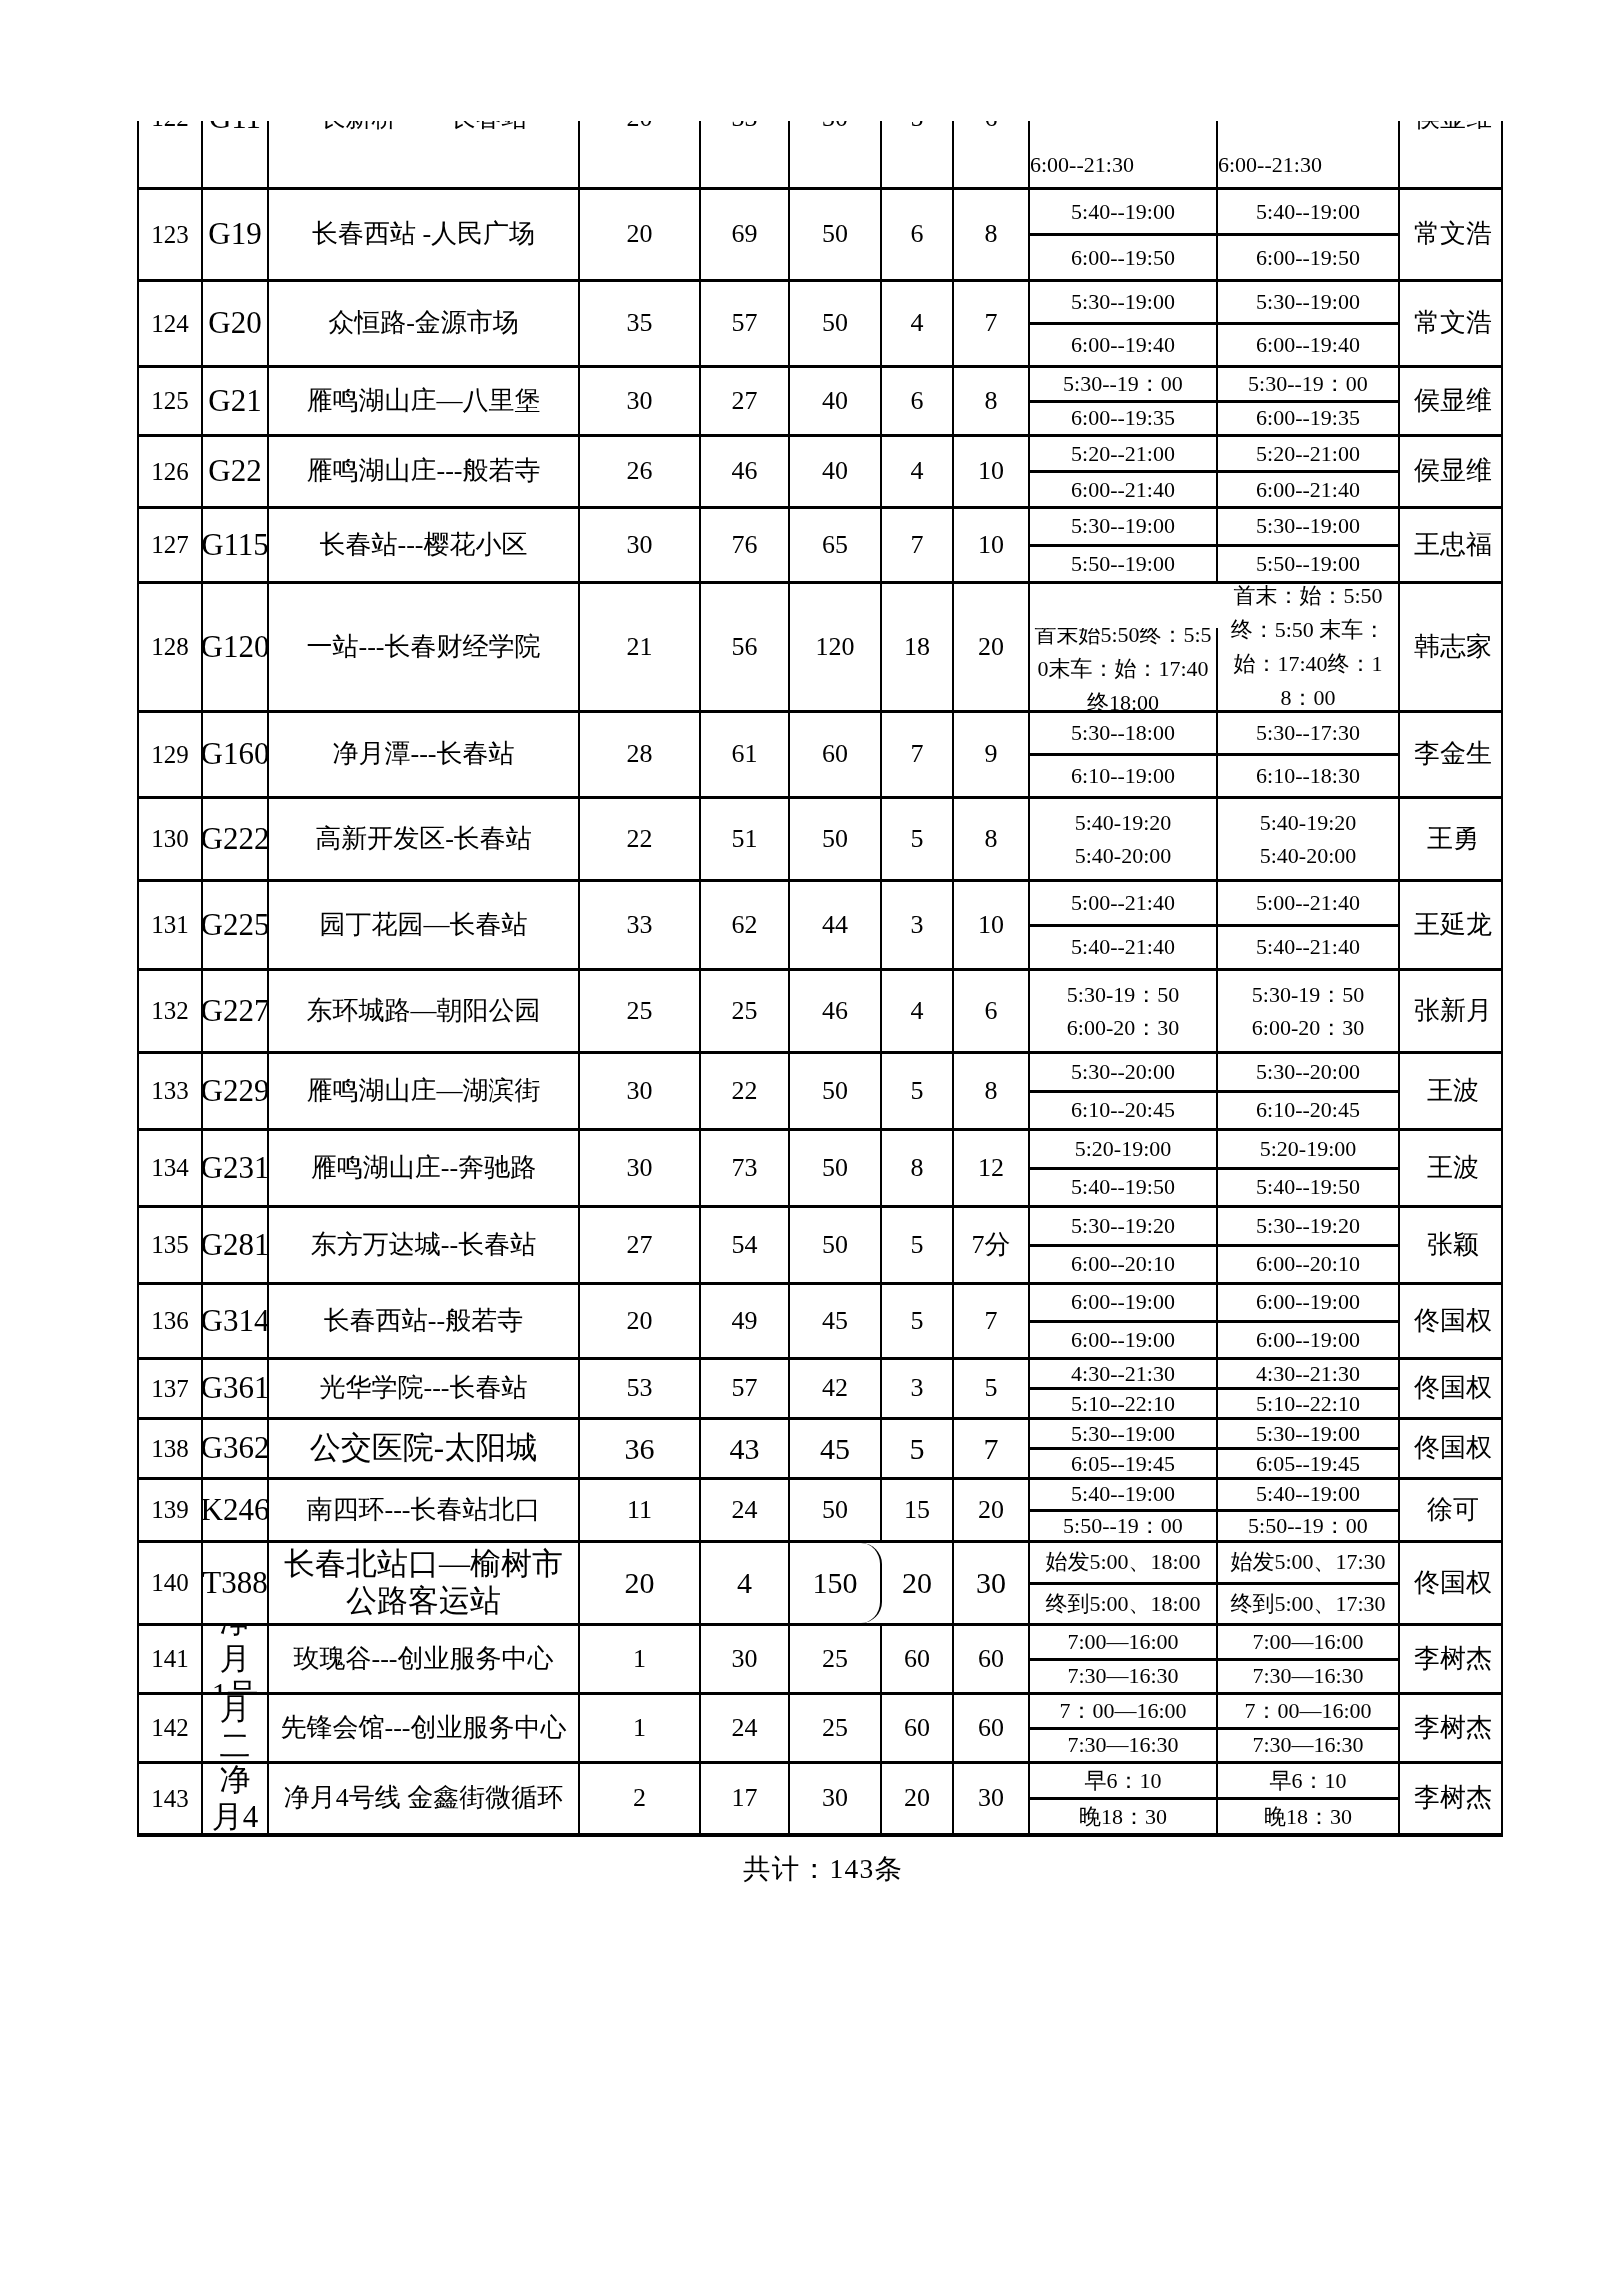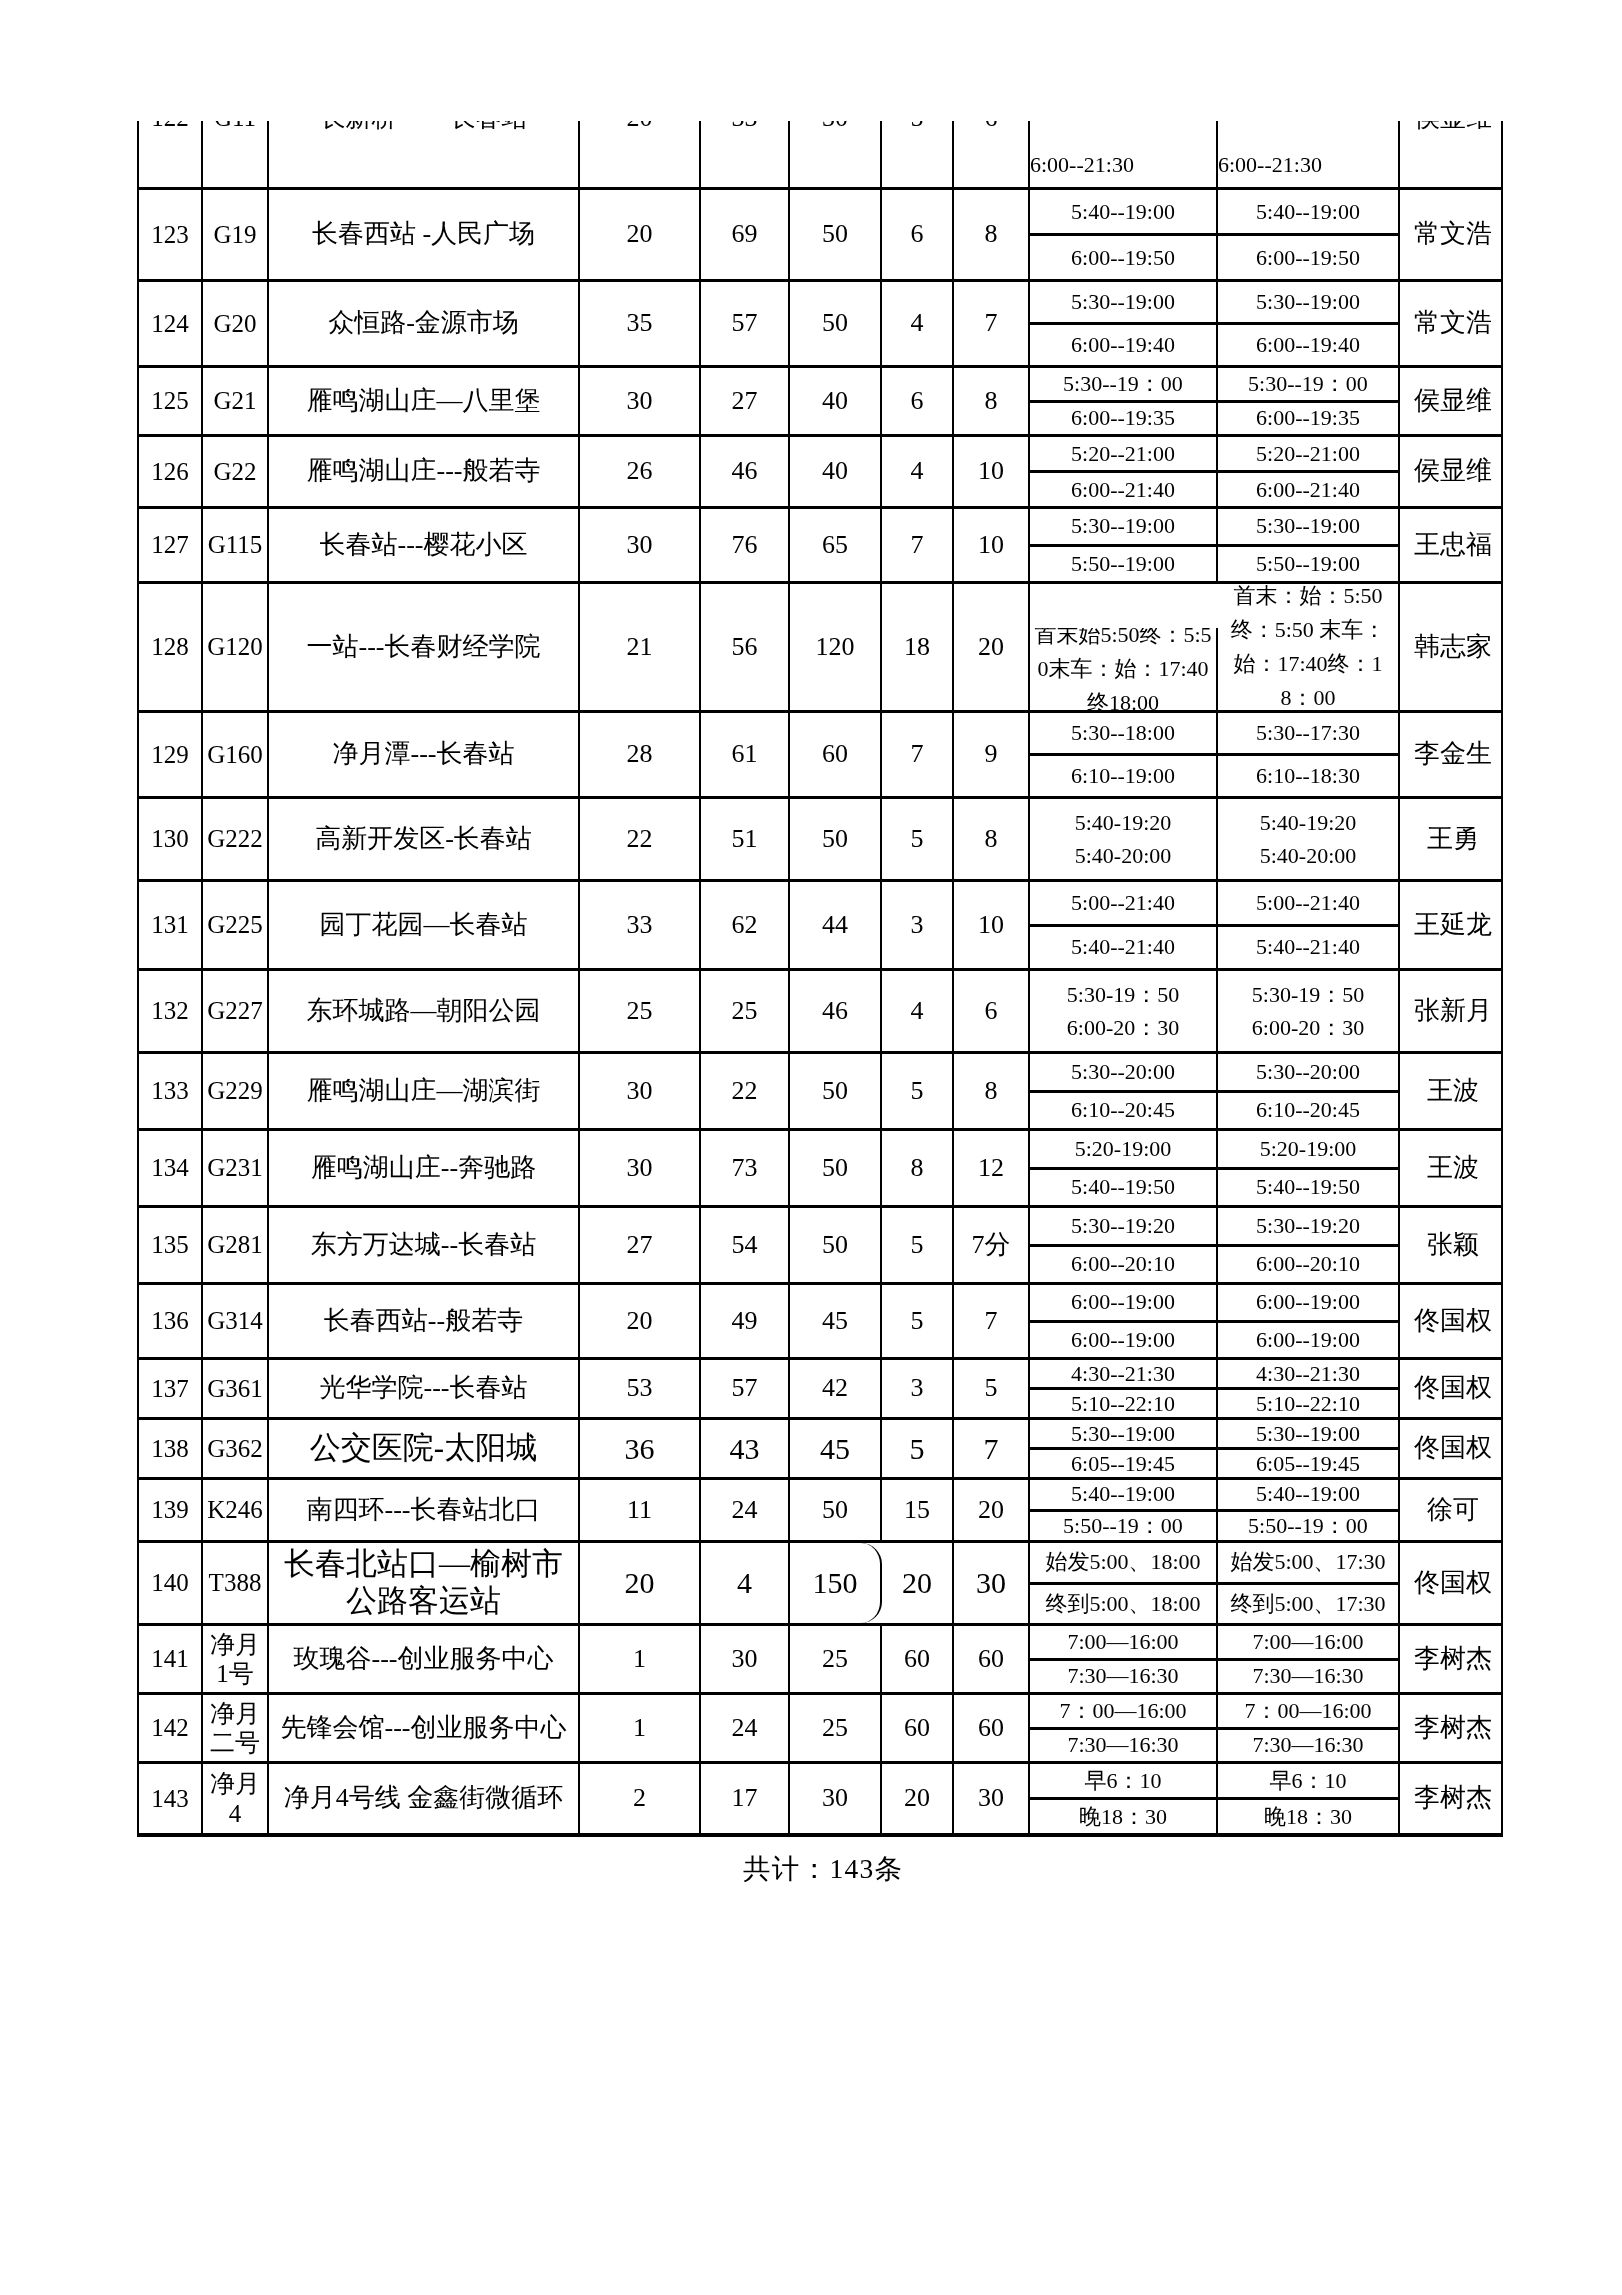--- a/index.html
+++ b/index.html
@@ -23,21 +23,21 @@
   .row + .row{border-top:3.9px solid #000;}
   .cell{
     border-right:2.6px solid #000;
     display:flex;align-items:center;justify-content:center;
     text-align:center;overflow:hidden;
     padding:0 2.6px;
     line-height:1.18;
   }
   .cell:last-child{border-right:none;}
   .seq{font-size:25px;}
-  .routeno{font-size:25px;white-space:pre-line;}
+  .routeno{font-size:31px;white-space:pre-line;}
   .route{font-size:26px;white-space:pre-line;}
   .stat{font-size:26px;}
   .name{font-size:26px;}
   .big .route{font-size:31px;}
   .big .stat{font-size:30px;}
   .timecol{flex-direction:column;padding:0;align-items:stretch;}
   .sub{
     flex:1;display:flex;align-items:center;justify-content:center;
     font-size:22px;white-space:nowrap;overflow:hidden;
   }

